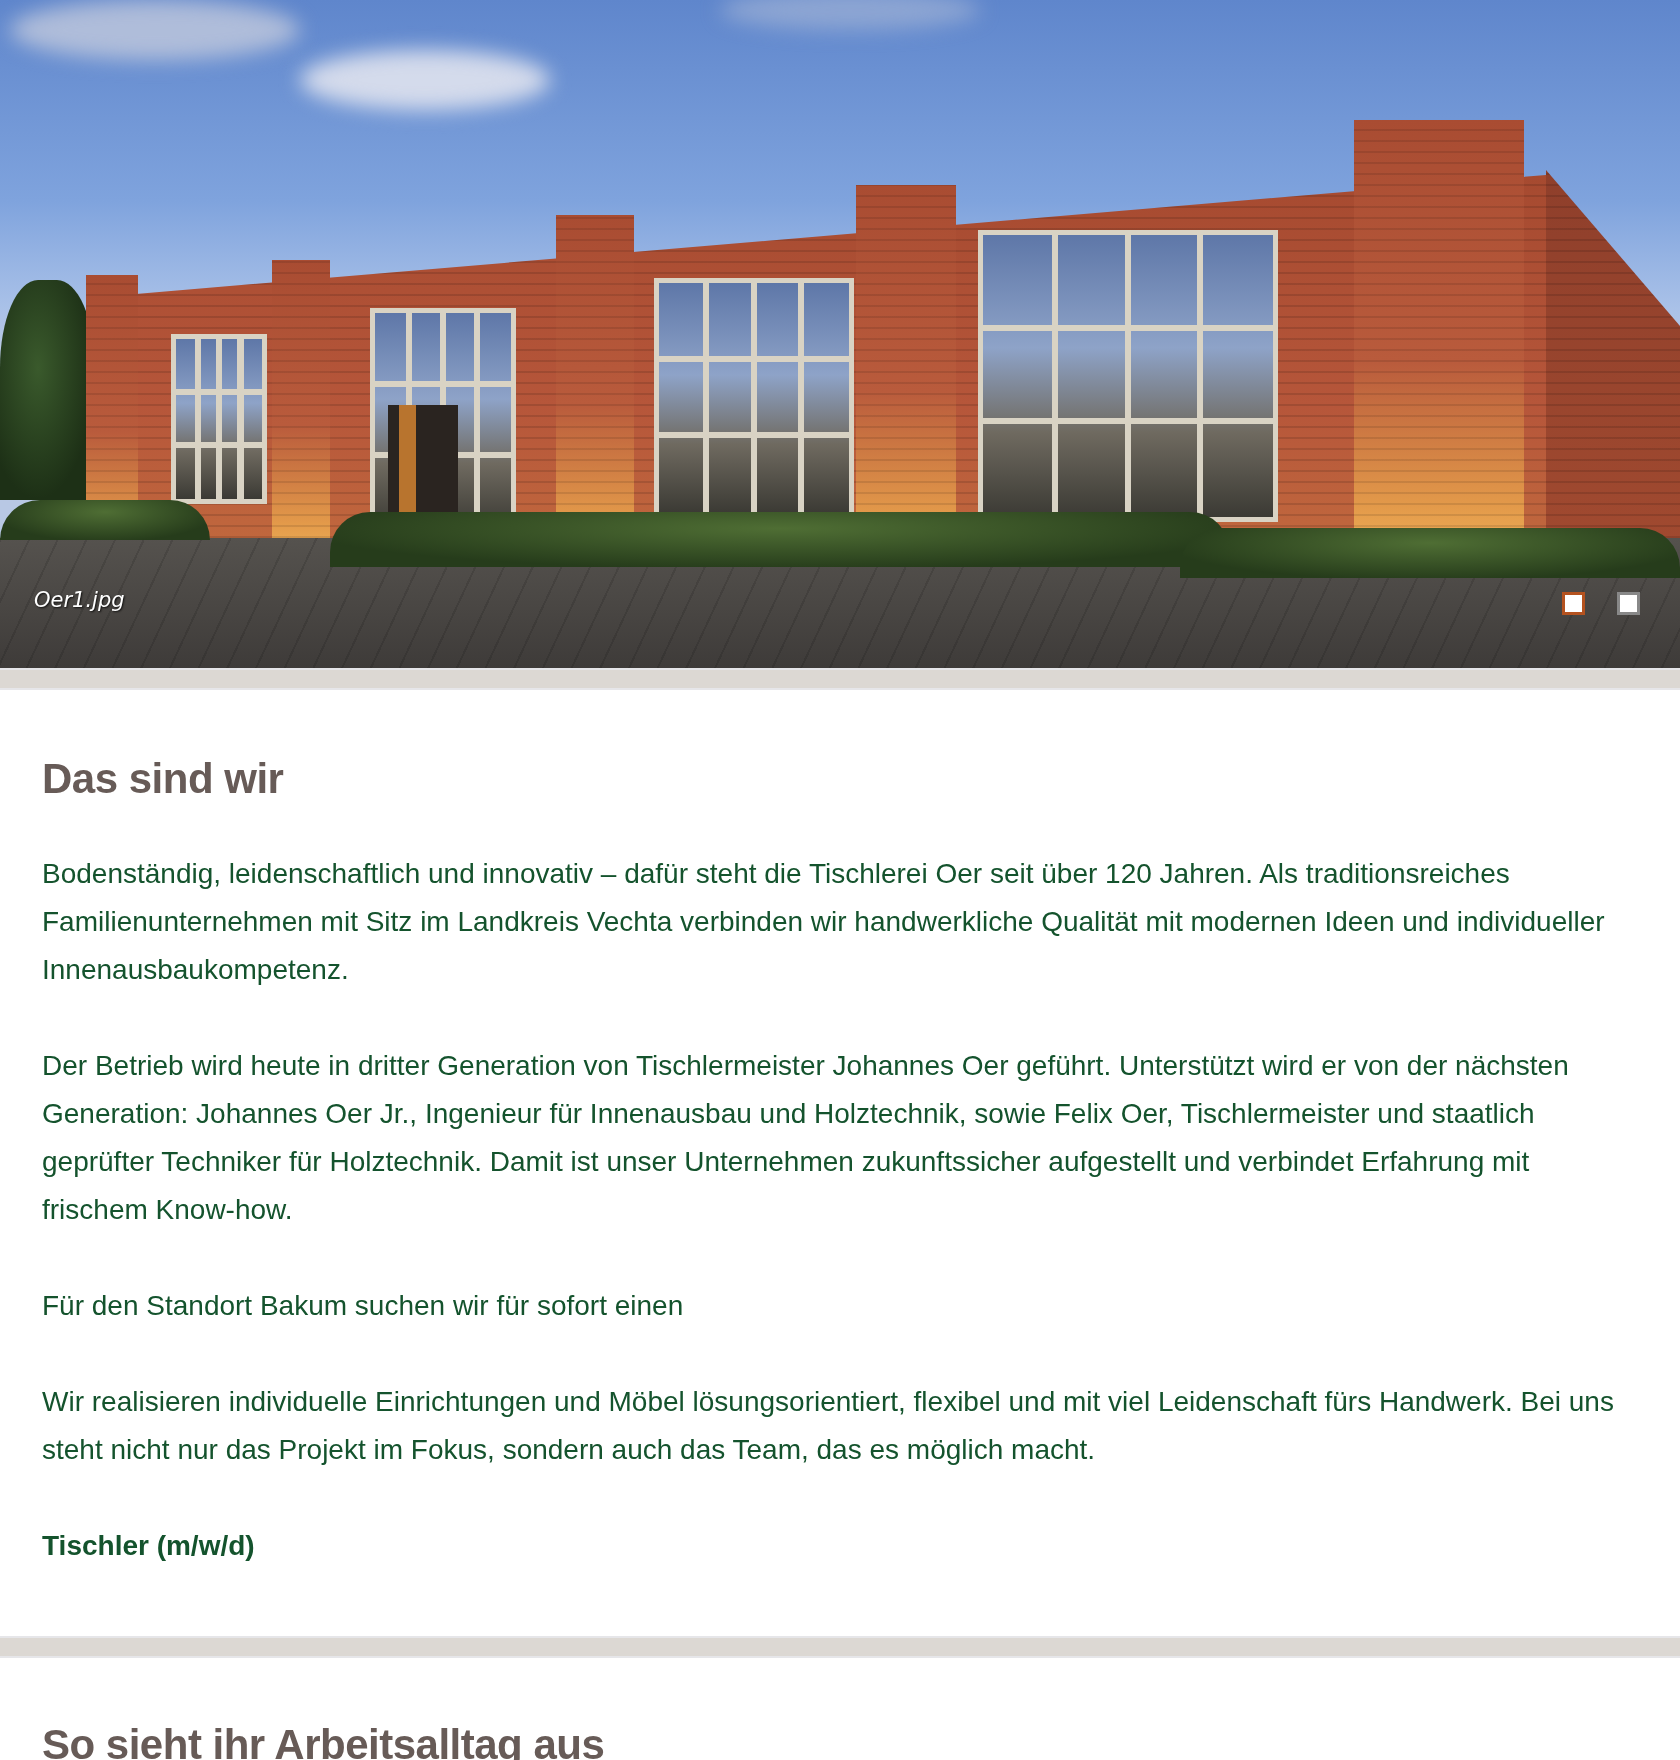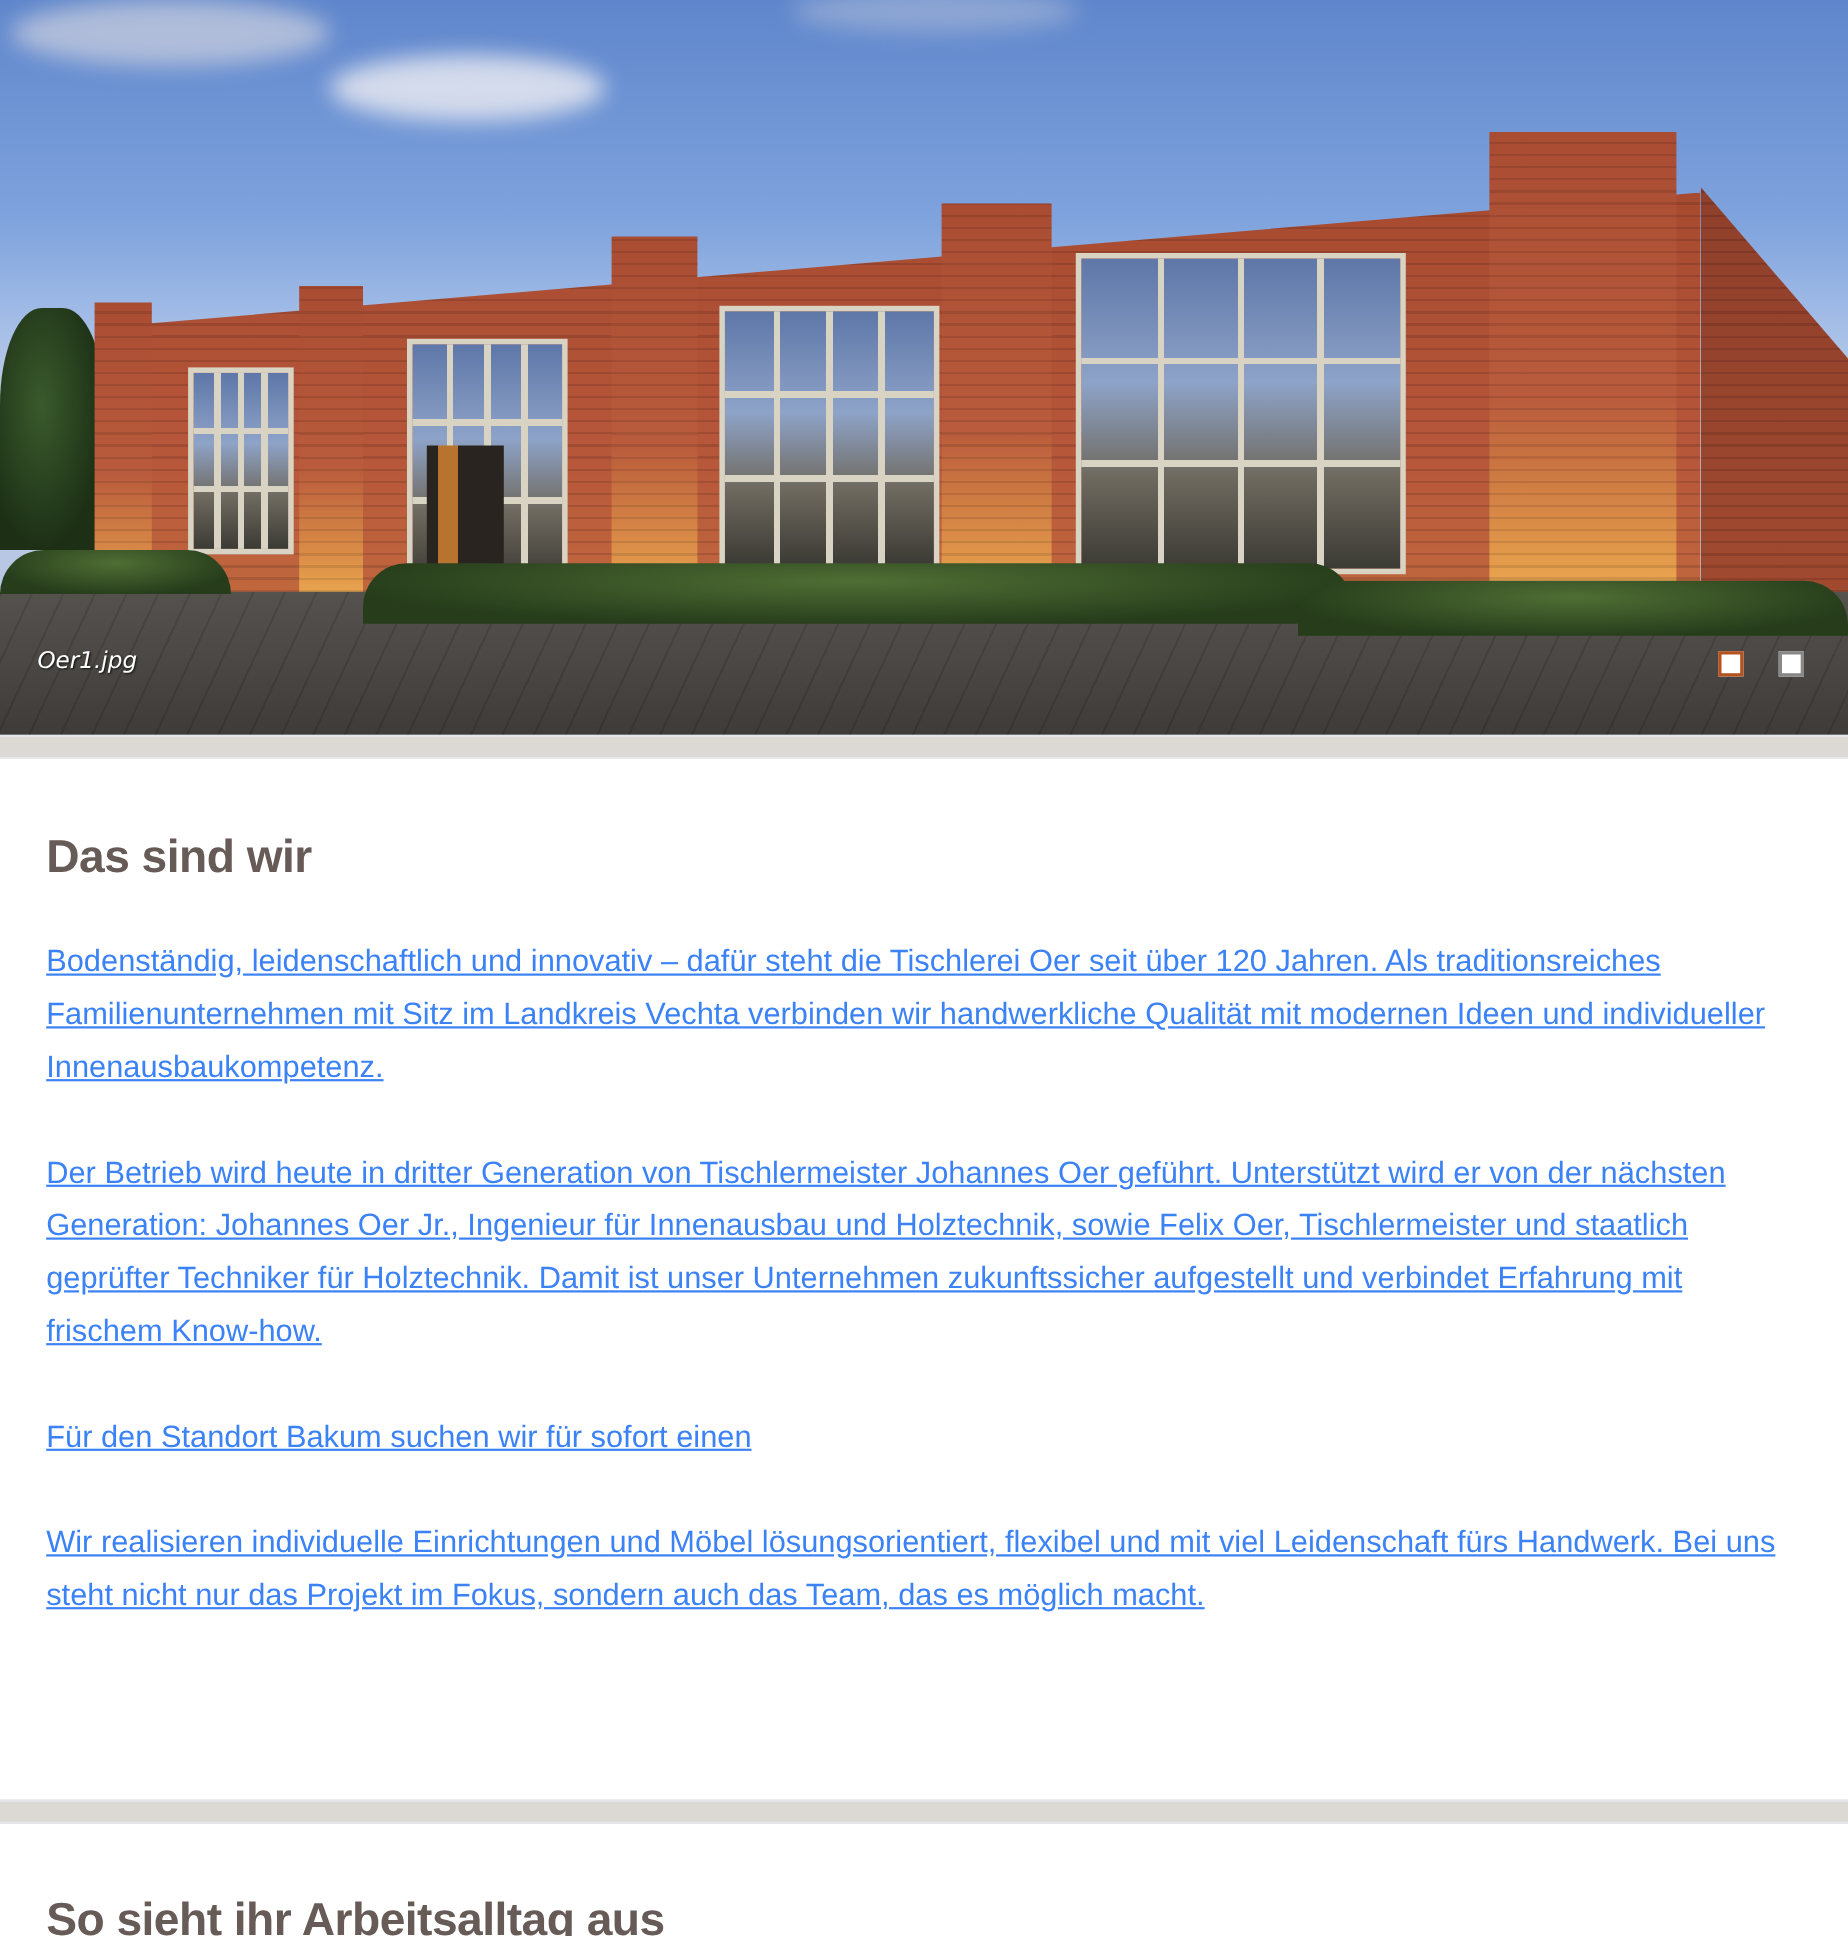--- a/index.html
+++ b/index.html
@@ -65,21 +65,21 @@
     .dot.active { border-color: #b4521f; }
 
     .band { width: 1680px; height: 22px; background: #dcd8d3; border-top: 2px solid #e6e6e9; border-bottom: 2px solid #e6e6e9; }
 
     .section { padding: 14px 42px; }
     .section h2 {
       font-family: "Liberation Sans", sans-serif; font-weight: bold;
       font-size: 42px; color: #675b57; letter-spacing: -0.5px;
     }
     .s1 h2 { padding-top: 50px; line-height: 50px; }
-    .s1 p { font-size: 28px; line-height: 48px; color: #3b82f6; margin-top: 48px; text-decoration: underline; }
+    .s1 p { font-size: 28px; line-height: 48px; color: #14532d; margin-top: 48px; }
     .s1 p.first { margin-top: 46px; }
     .s1 p.strong { font-weight: bold; }
     .s1 { height: 946px; }
     .s2 h2 { padding-top: 48px; line-height: 50px; }
   </style>
 </head>
 <body>
 
 <div class="hero">
   <div class="cloud c1"></div>
@@ -118,19 +118,20 @@
 </div>
 
 <div class="band"></div>
 
 <div class="section s1">
   <h2>Das sind wir</h2>
   <p class="first">Bodenständig, leidenschaftlich und innovativ – dafür steht die Tischlerei Oer seit über 120 Jahren. Als traditionsreiches Familienunternehmen mit Sitz im Landkreis Vechta verbinden wir handwerkliche Qualität mit modernen Ideen und individueller Innenausbaukompetenz.</p>
   <p>Der Betrieb wird heute in dritter Generation von Tischlermeister Johannes Oer geführt. Unterstützt wird er von der nächsten Generation: Johannes Oer Jr., Ingenieur für Innenausbau und Holztechnik, sowie Felix Oer, Tischlermeister und staatlich geprüfter Techniker für Holztechnik. Damit ist unser Unternehmen zukunftssicher aufgestellt und verbindet Erfahrung mit frischem Know-how.</p>
   <p>Für den Standort Bakum suchen wir für sofort einen</p>
   <p>Wir realisieren individuelle Einrichtungen und Möbel lösungsorientiert, flexibel und mit viel Leidenschaft fürs Handwerk. Bei uns steht nicht nur das Projekt im Fokus, sondern auch das Team, das es möglich macht.</p>
+  <p class="strong">Tischler (m/w/d)</p>
 </div>
 
 <div class="band"></div>
 
 <div class="section s2">
   <h2>So sieht ihr Arbeitsalltag aus</h2>
 </div>
 
 </body></html>

